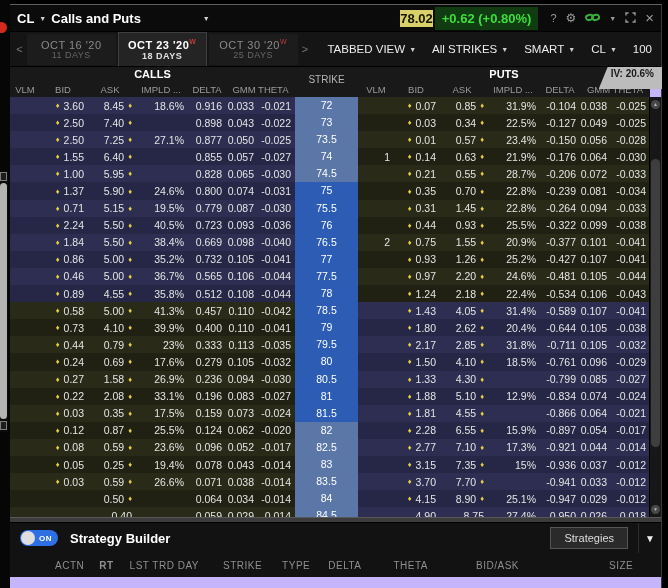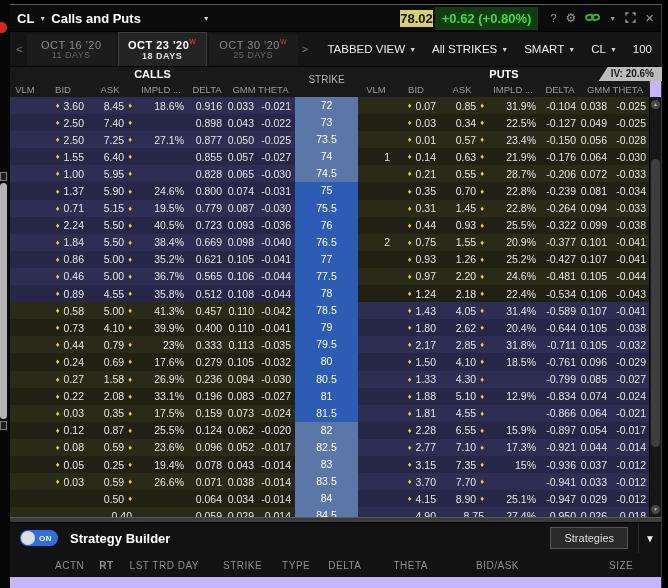--- a/index.html
+++ b/index.html
@@ -45,21 +45,21 @@
   .toolbar{display:flex;align-items:center;margin-left:auto;color:#ececec;font-size:11.5px;padding-right:6px;white-space:nowrap;}
   .tool-item{display:flex;align-items:center;margin-left:16px;}
   .tool-item .caret{margin:0 0 0 4px;}
 
   
   .grid15{display:grid;grid-template-columns:30px 46px 48px 54px 38px 32px 37px 63px 36px 44px 48px 54px 40px 31px 39px;}
   .grp-row{height:14px;background:#191919;position:relative;align-items:center;width:640px;}
   .grp-calls{grid-column:1/8;text-align:center;color:#fff;font-weight:bold;font-size:11px;}
   .grp-strike{grid-column:8/9;text-align:center;color:#b5b5b5;font-size:10px;transform:translateY(5px);}
   .grp-puts{grid-column:9/16;text-align:center;color:#fff;font-weight:bold;font-size:11px;}
-  .iv-badge{position:absolute;right:-12px;top:0;background:#bcbcbc;color:#1a1a1a;font-size:10px;font-weight:bold;height:14px;line-height:14px;padding:0 8px 0 12px;clip-path:polygon(9px 0,100% 0,100% 100%,0 100%);}
+  .iv-badge{position:absolute;right:-12px;top:0;background:#bcbcbc;color:#1a1a1a;font-size:10px;font-weight:bold;height:14px;line-height:14px;padding:0 8px 8px 12px;clip-path:polygon(9px 0,100% 0,100% 100%,0 100%);}
   .hdr-row{height:16px;background:#191919;align-items:center;color:#9b9b9b;font-size:9.5px;width:640px;}
   .hc{text-align:center;white-space:nowrap;}
   .span2a{grid-column:6/8;}
   .span2b{grid-column:14/16;}
 
   
   .rows-viewport{position:relative;height:420px;overflow:hidden;background:#141414;}
   .rows{width:640px;}
   .row{height:17.1px;align-items:center;font-size:10.5px;color:#e4e4e4;}
   .cell{white-space:nowrap;overflow:hidden;}
@@ -458,21 +458,21 @@
           <div class="cell num"></div>
           <div class="cell flexcell">
             <span class="dia">♦</span>
             <span>0.86</span>
           </div>
           <div class="cell flexcell">
             <span>5.00</span>
             <span class="dia">♦</span>
           </div>
           <div class="cell num">35.2%</div>
-          <div class="cell num">0.621</div>
+          <div class="cell num">0.732</div>
           <div class="cell num">0.105</div>
           <div class="cell num">-0.041</div>
           <div class="cell strike-cell mid">77</div>
           <div class="cell num"></div>
           <div class="cell flexcell">
             <span class="dia">♦</span>
             <span>0.93</span>
           </div>
           <div class="cell flexcell">
             <span>1.26</span>

